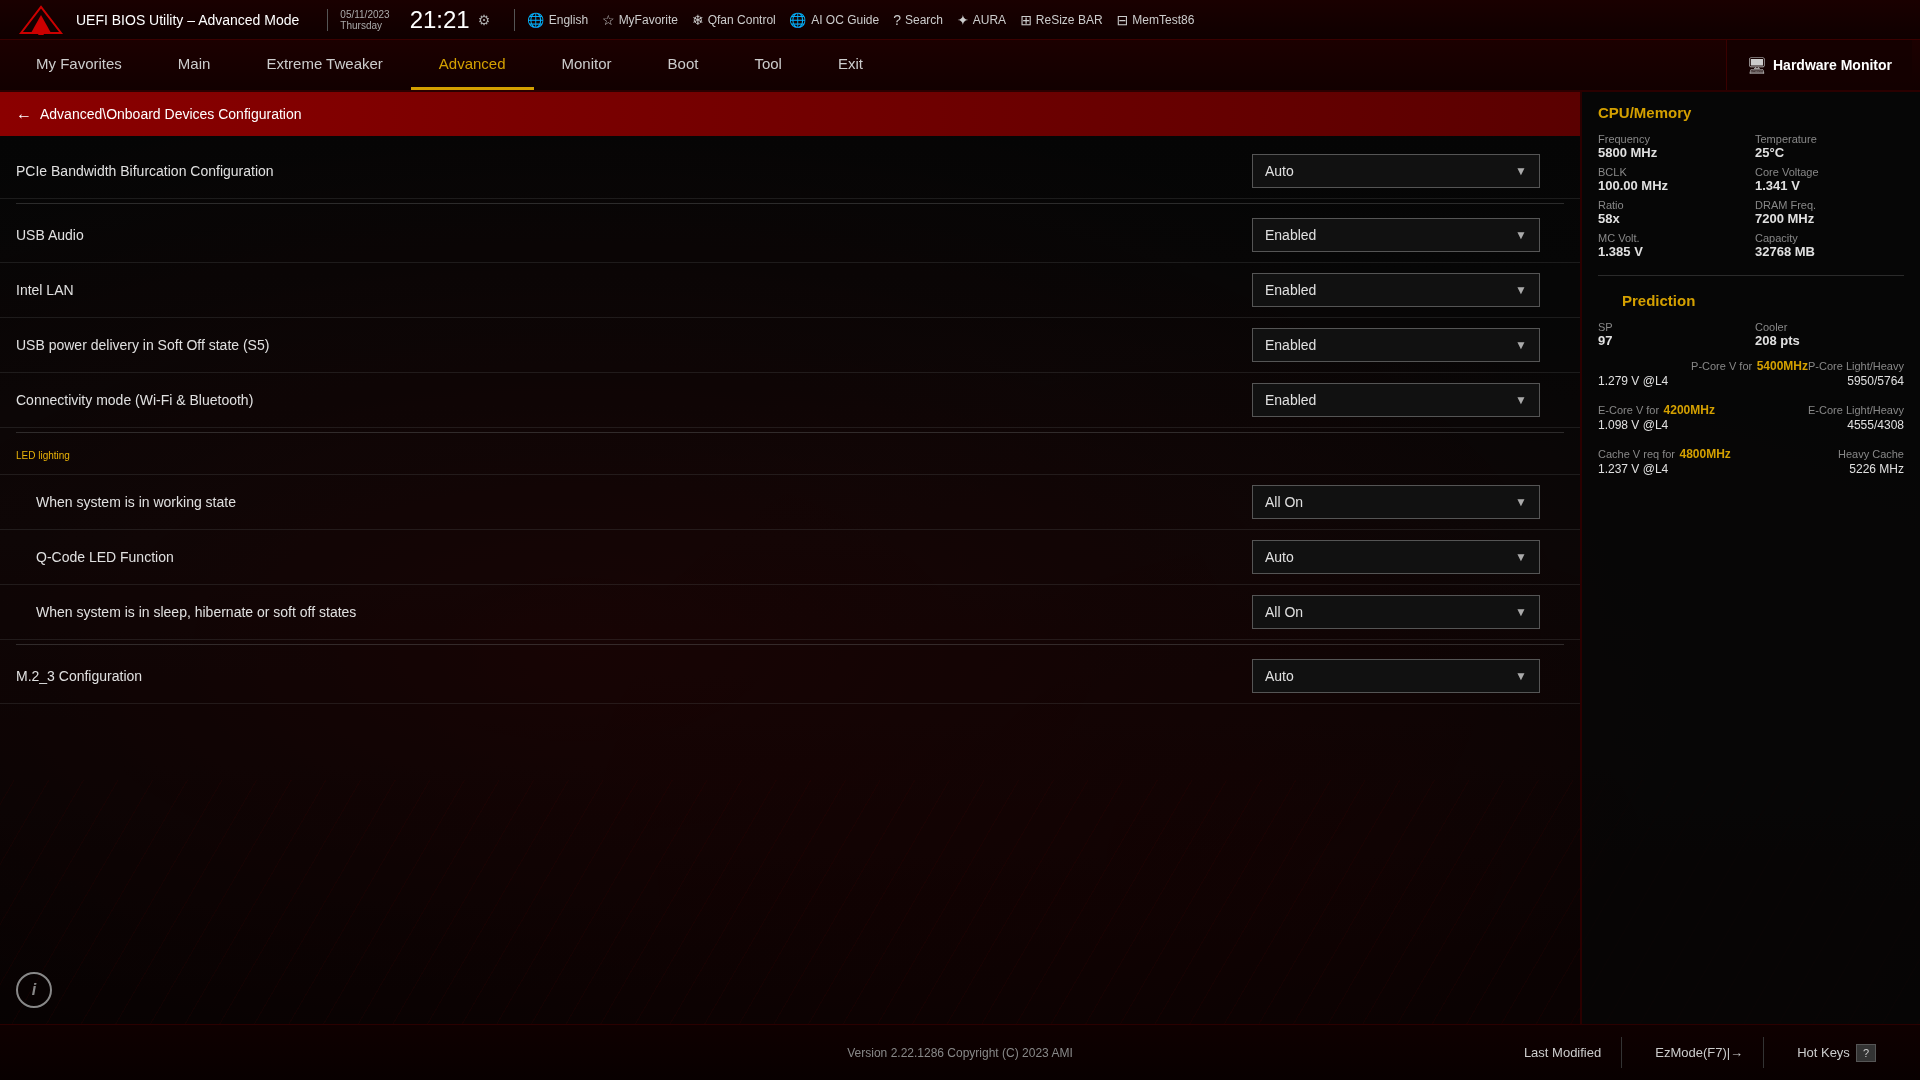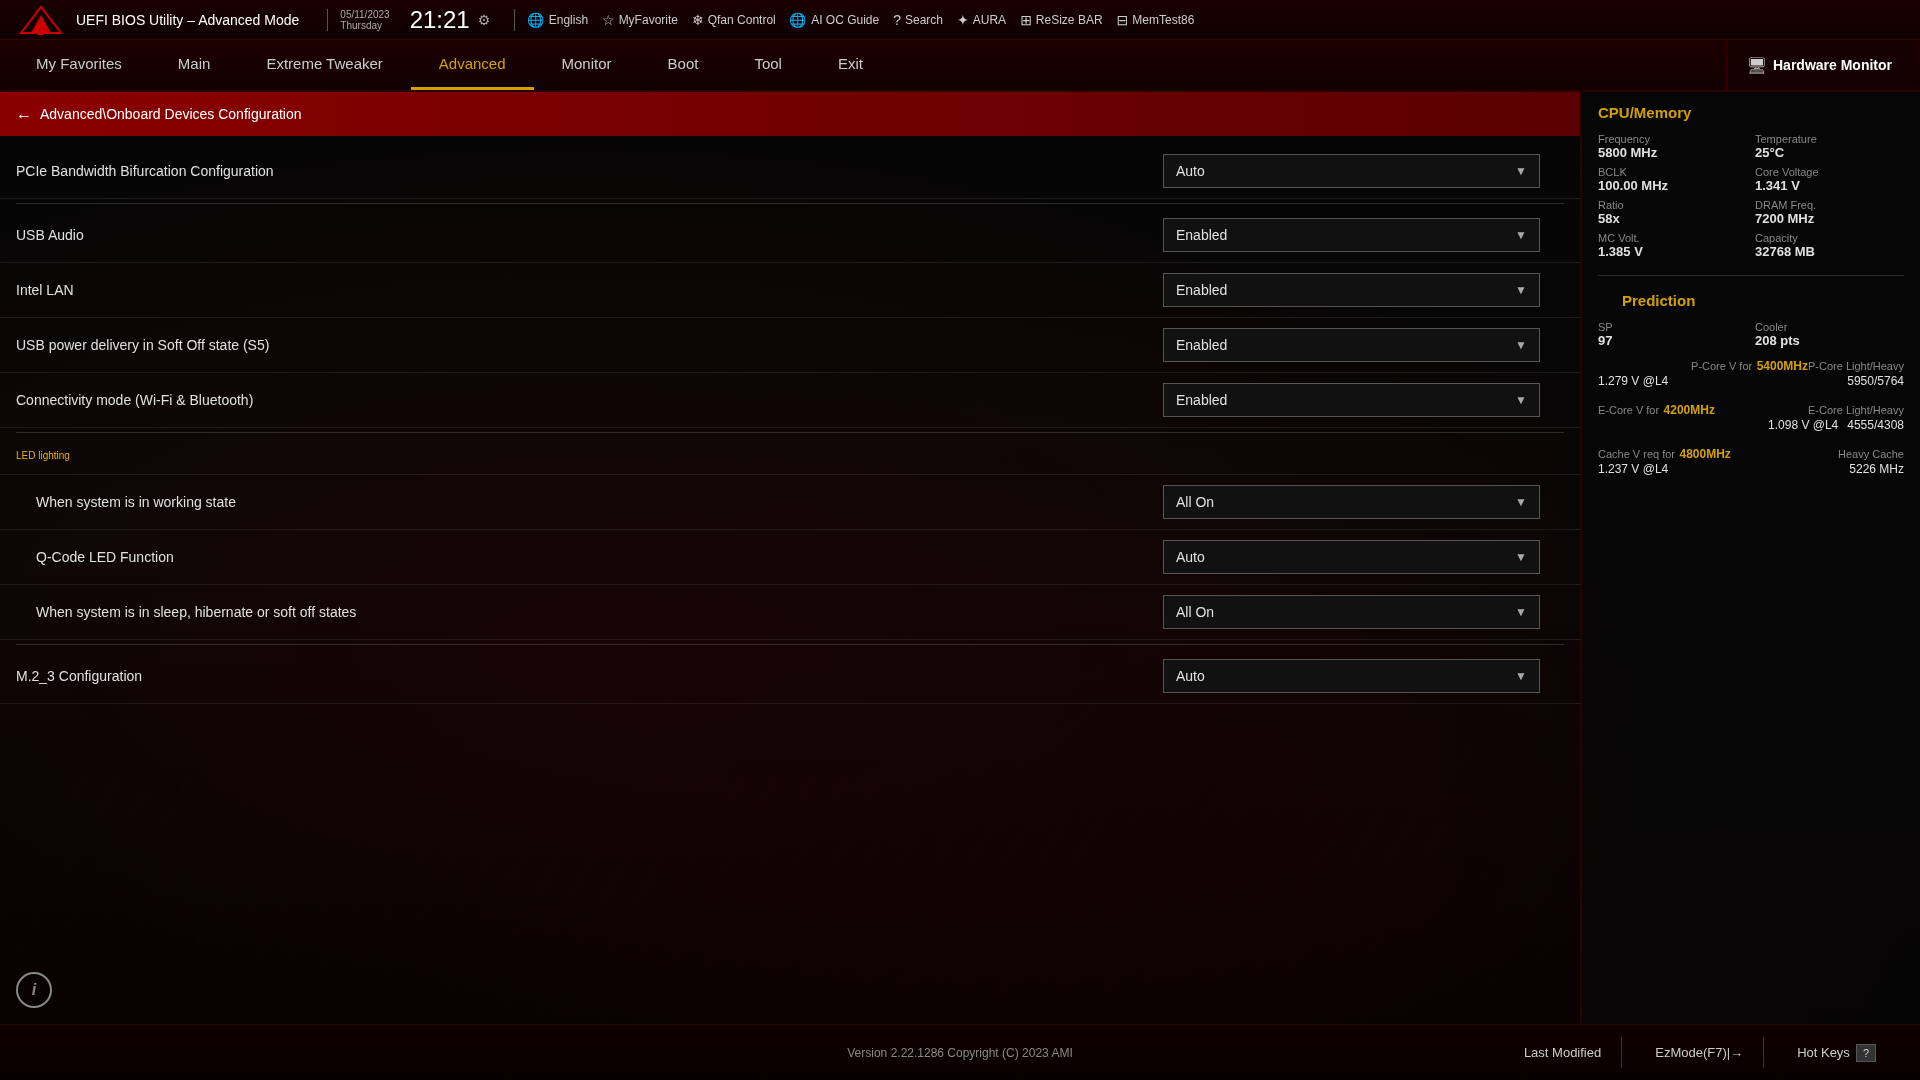--- a/index.html
+++ b/index.html
@@ -195,21 +195,21 @@
       flex: 1;
     }
 
     .setting-label.section-label {
       color: #eab308;
       font-size: 10px;
       font-style: normal;
     }
 
     .setting-control {
-      width: 377px;
+      width: 288px;
       border-radius: 17px;
     }
 
     .dropdown {
       width: 100%;
       background: #111;
       border: 1px solid #555;
       color: #e0e0e0;
       padding: 8px 12px;
       font-size: 14px;
@@ -630,21 +630,21 @@
       </div>
 
       <div class="pred-item">
         <div style="display:flex;justify-content:space-between;align-items:baseline;">
           <div>
             <span class="pred-label">E-Core V for</span>
             <span class="pred-freq"> 4200MHz</span>
           </div>
           <span class="pred-label">E-Core Light/Heavy</span>
         </div>
-        <div style="display:flex;justify-content:flex-end;gap:9px;">
+        <div style="display:flex;justify-content:space-between;gap:9px;">
           <span class="pred-value">1.098 V @L4</span>
           <span class="pred-value">4555/4308</span>
         </div>
       </div>
 
       <div class="pred-item">
         <div style="display:flex;justify-content:space-between;align-items:baseline;gap:33px;">
           <div>
             <span class="pred-label">Cache V req for</span>
             <span class="pred-freq"> 4800MHz</span>

